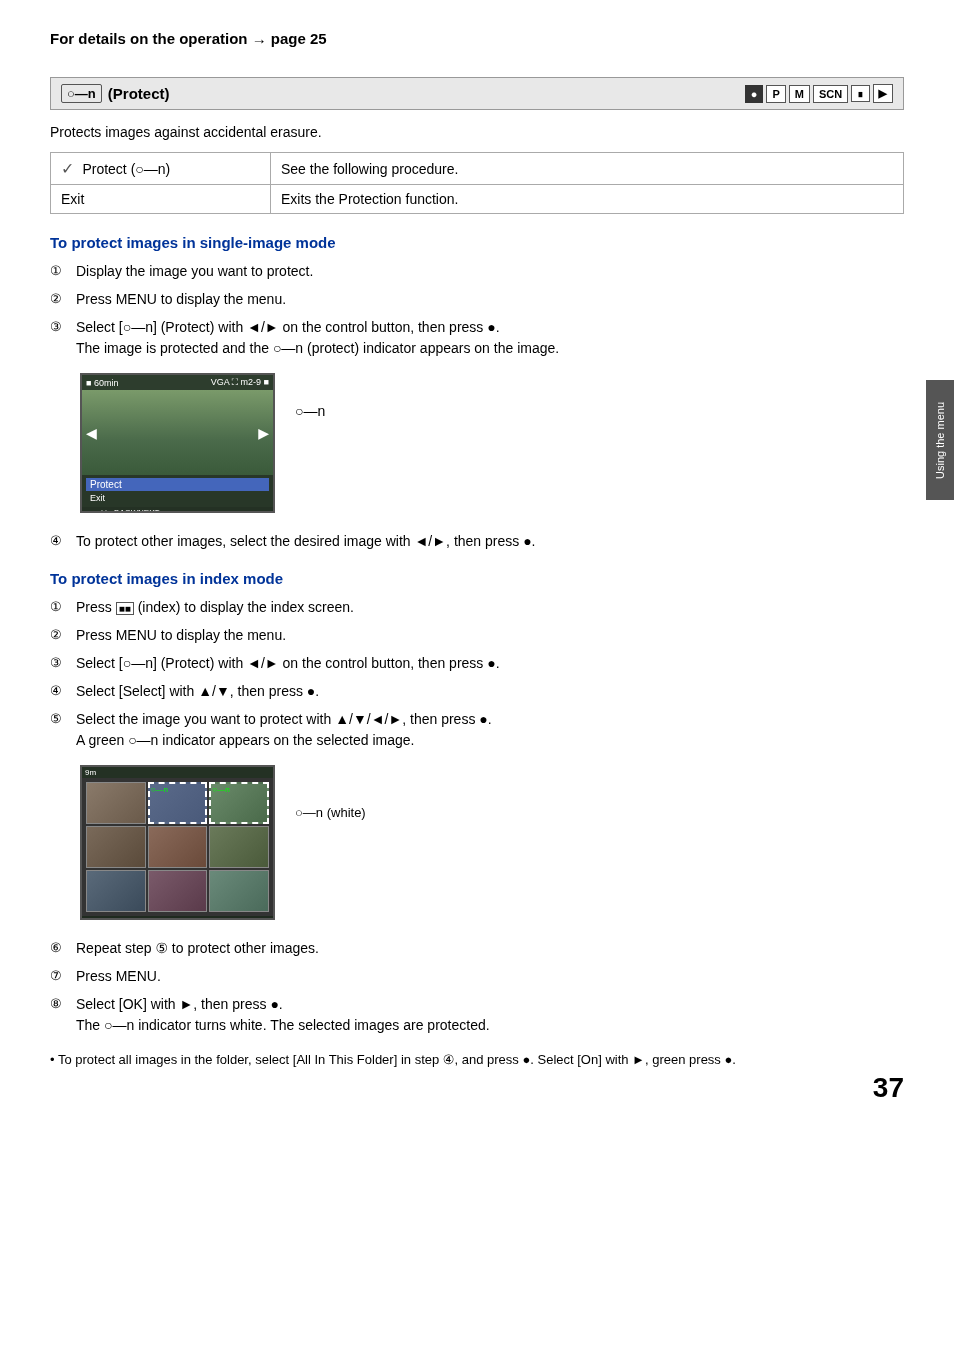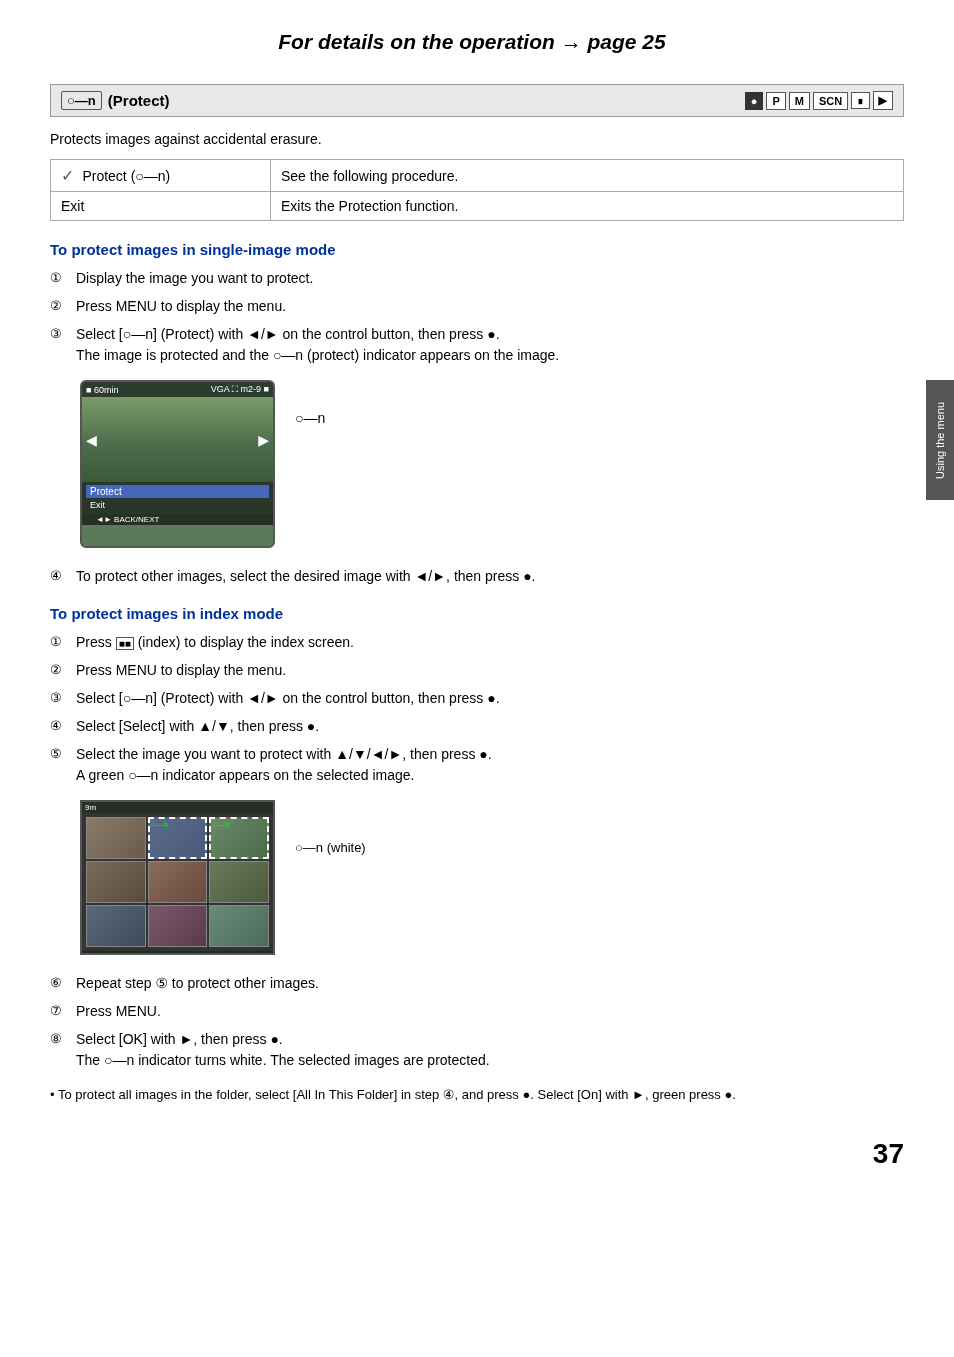--- a/index.html
+++ b/index.html
@@ -13,24 +13,23 @@
       position: relative;
     }
 
     .page-wrapper {
       padding: 30px 50px 60px 50px;
       position: relative;
     }
 
     
     .header-line {
-      text-align: center;
-      font-style: italic;
+      text-align: left;
       font-weight: bold;
-      font-size: 21px;
+      font-size: 15px;
       margin-bottom: 30px;
       padding-right: 10px;
     }
 
     
     .section-title-bar {
       display: flex;
       align-items: center;
       justify-content: space-between;
       border: 1px solid #999;
@@ -132,22 +131,21 @@
       margin: 14px 0 18px 30px;
     }
     .camera-screen {
       width: 195px;
       border: 2px solid #555;
       background: #5a7a5a;
       position: relative;
       overflow: hidden;
     }
     .camera-screen-single {
-      height: 168px;
-      border-radius: 6px;
+      height: 140px;
     }
     .camera-screen-index {
       height: 155px;
     }
     .screen-top-bar {
       background: rgba(0,0,0,0.5);
       color: #fff;
       font-size: 9px;
       padding: 2px 4px;
       display: flex;
@@ -248,21 +246,21 @@
       padding: 12px 6px;
       height: 120px;
       display: flex;
       align-items: center;
       justify-content: center;
     }
 
     
     .page-number {
       position: absolute;
-      bottom: 3px;
+      bottom: 34px;
       right: 50px;
       font-size: 28px;
       font-weight: bold;
     }
 
     .index-top-bar {
       background: rgba(0,0,0,0.6);
       color: #fff;
       font-size: 8px;
       padding: 1px 3px;

